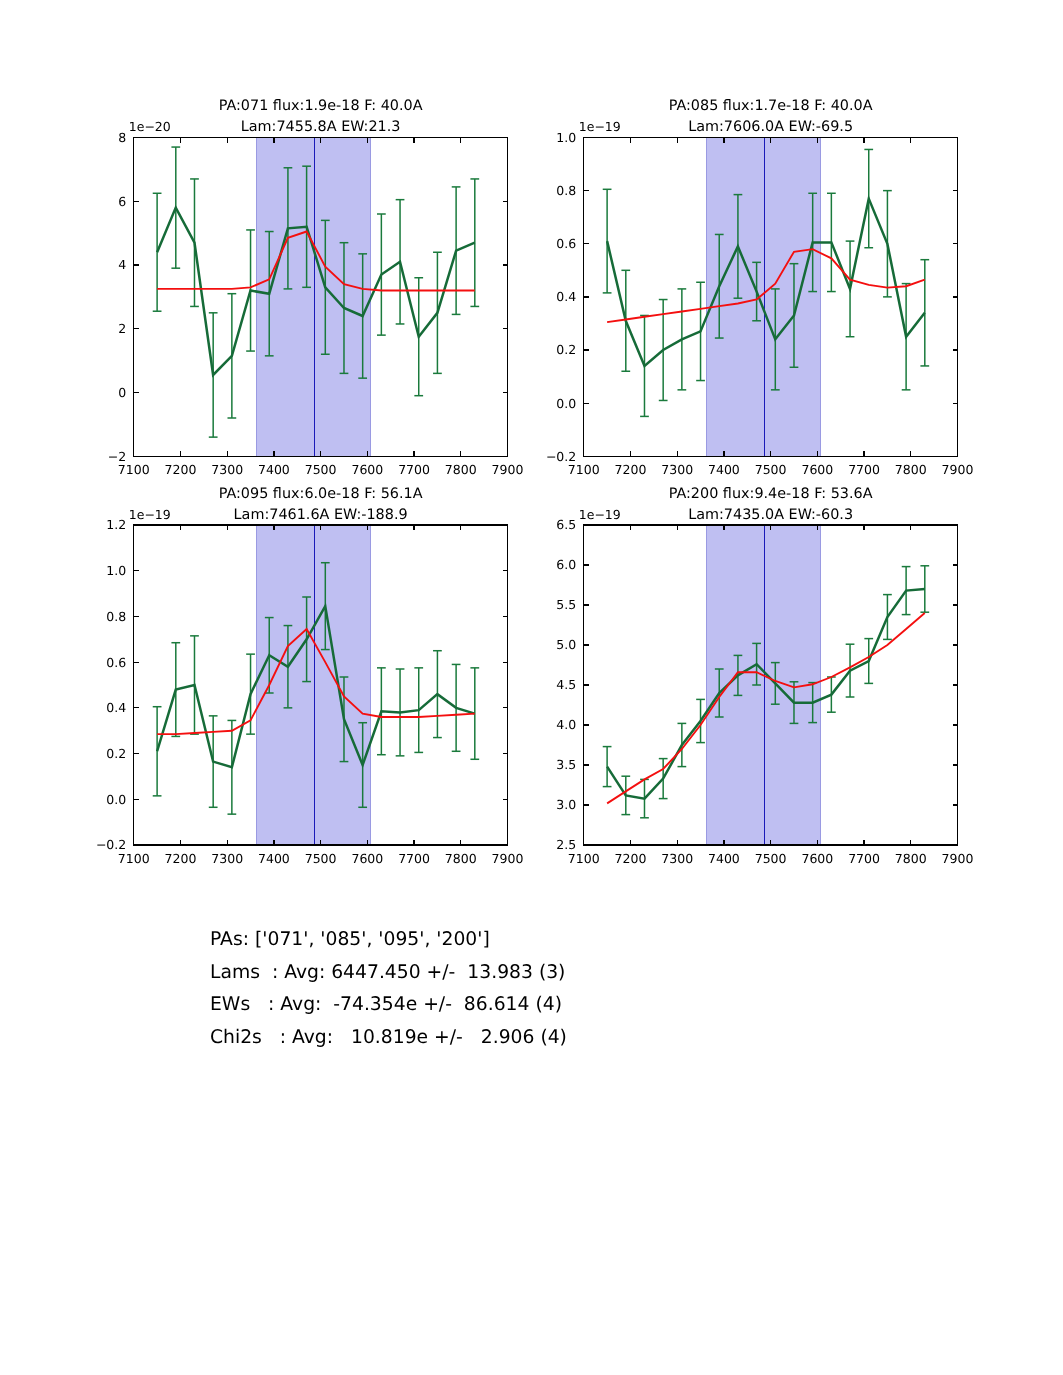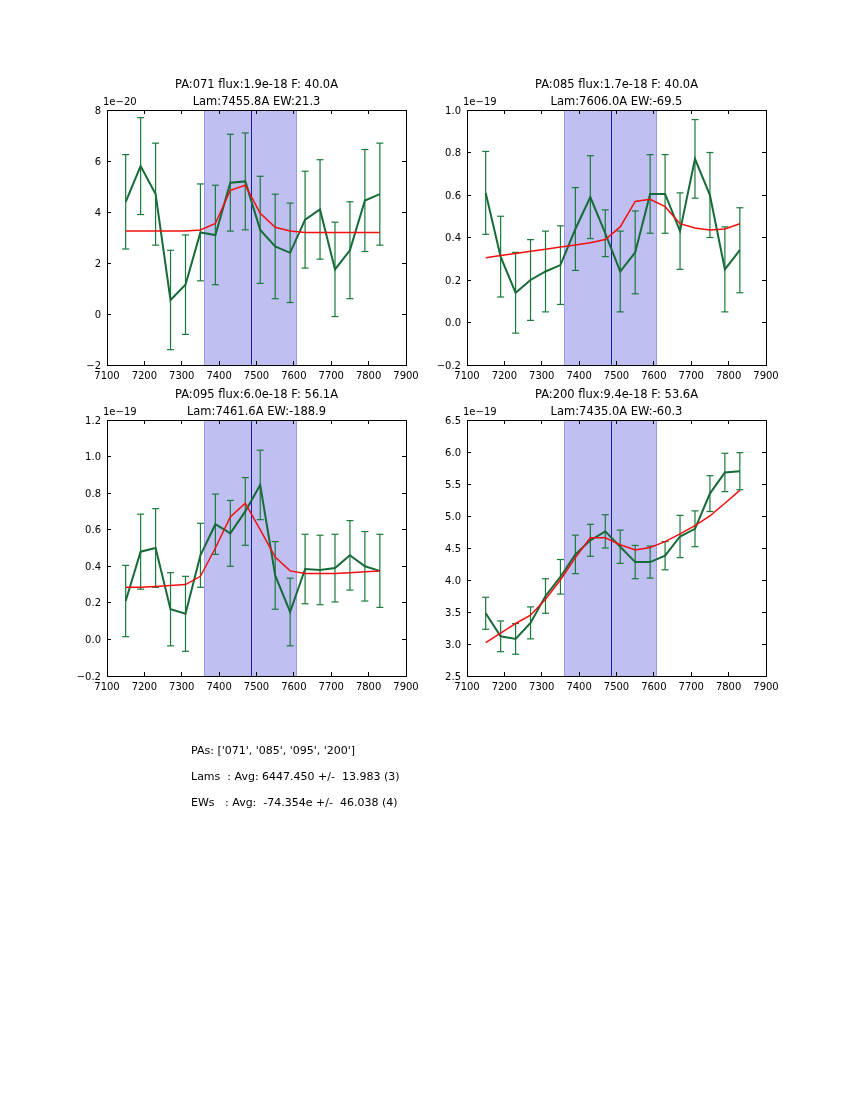--- a/index.html
+++ b/index.html
@@ -2,21 +2,21 @@
 <html><head>
 <meta charset="utf-8">
 <style>
   html,body{margin:0;padding:0;background:#ffffff;}
   body{width:850px;height:1100px;position:relative;font-family:"DejaVu Sans",sans-serif;}
   .figure{position:absolute;left:0;top:0;width:850px;height:1100px;background:#ffffff;}
   svg text{font-family:"DejaVu Sans",sans-serif;fill:#000000;}
   svg .tick{font-size:10px;}
   svg .title{font-size:11.5px;}
   .summary{position:absolute;left:168px;top:738px;color:#000000;}
-  .summary .sline{white-space:pre;font-size:11px;line-height:26px;height:26px;margin-left:23px;}
+  .summary .sline{white-space:pre;font-size:15px;line-height:26px;height:26px;}
 </style>
 </head>
 <body>
 
 <div class="figure">
   <svg width="850" height="720" xmlns="http://www.w3.org/2000/svg">
       <g>
         <rect x="204.9225" y="110" width="91.56875000000002" height="255" fill="#bfbff2" stroke="#9a9ae2" stroke-width="1" shape-rendering="crispEdges"></rect>
         <line x1="251.64125" x2="251.64125" y1="110" y2="365" stroke="#1a1ab8" stroke-width="1.4" shape-rendering="crispEdges"></line>
         <g>
@@ -443,15 +443,16 @@
         <text x="461" y="455.5" text-anchor="end" class="tick">6.0</text>
         <text x="461" y="423.5" text-anchor="end" class="tick">6.5</text>
         <text x="616.5" y="398" text-anchor="middle" class="title">PA:200 flux:9.4e-18 F: 53.6A</text>
         <text x="616.5" y="415" text-anchor="middle" class="title">Lam:7435.0A EW:-60.3</text>
         <text x="463" y="415" text-anchor="start" class="tick">1e−19</text>
       </g>
     </svg>
   <div class="summary">
     <div class="sline">PAs: ['071', '085', '095', '200']</div>
     <div class="sline">Lams  : Avg: 6447.450 +/-  13.983 (3)</div>
-    <div class="sline">EWs   : Avg:  -74.354e +/-  46.038 (4)</div>
+    <div class="sline">EWs   : Avg:  -74.354e +/-  86.614 (4)</div>
+    <div class="sline">Chi2s   : Avg:   10.819e +/-   2.906 (4)</div>
   </div>
 </div>
 
 </body></html>

